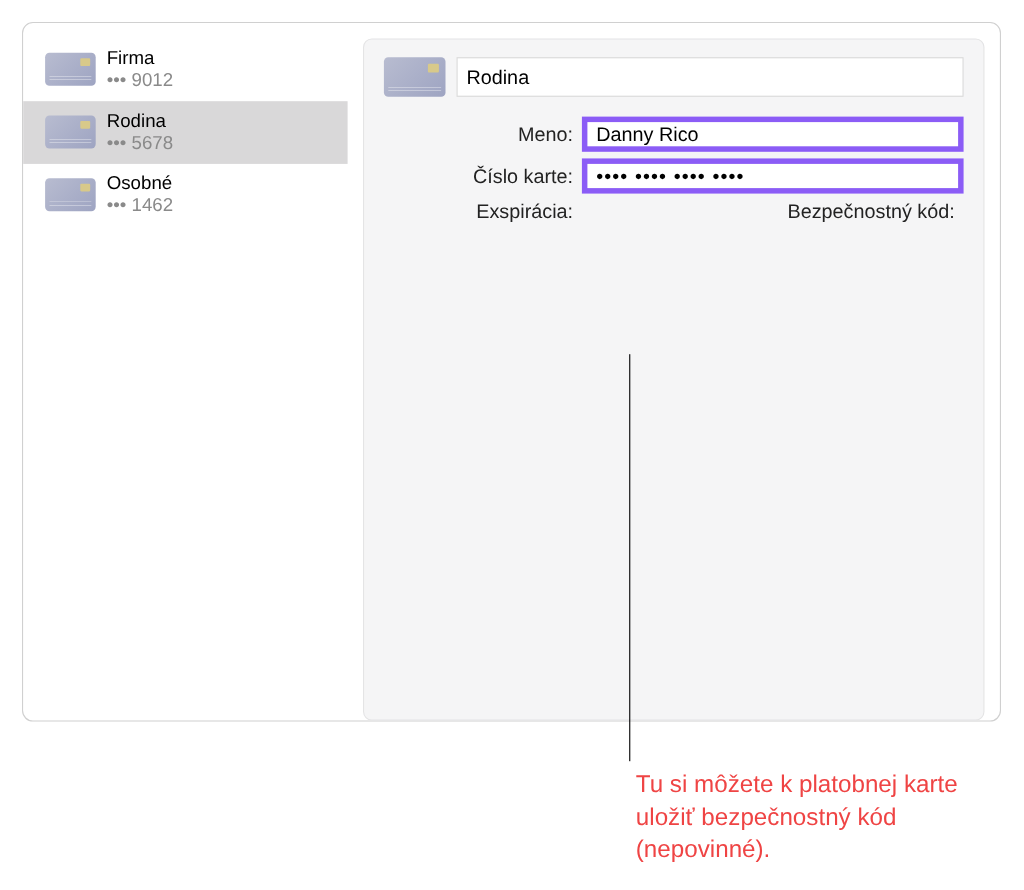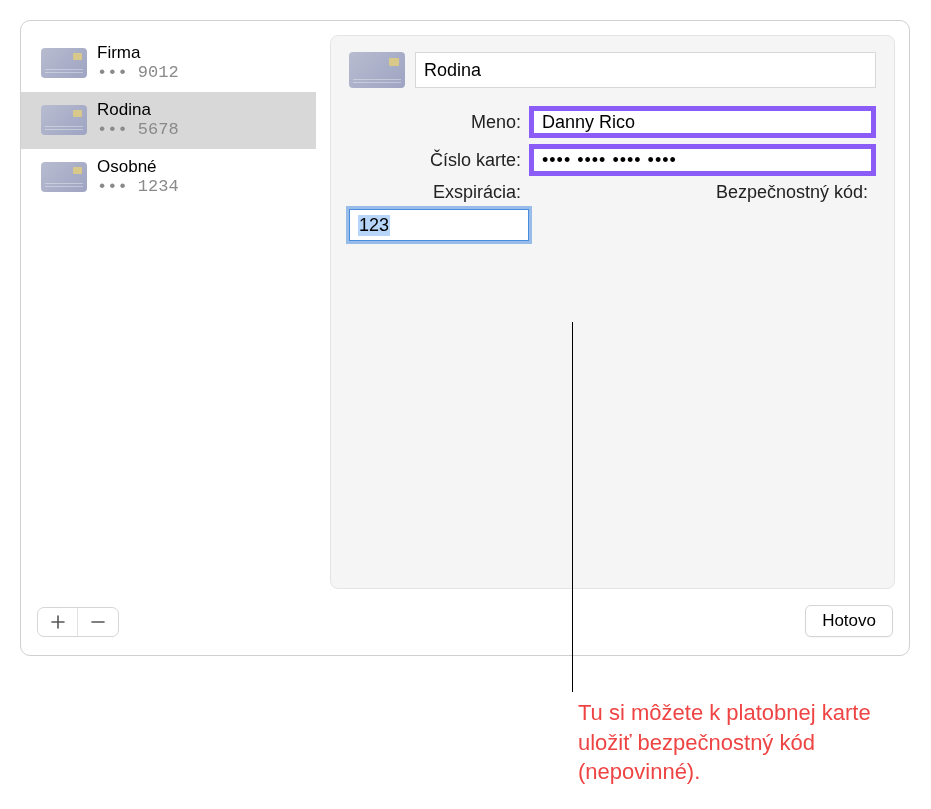--- a/index.html
+++ b/index.html
@@ -79,21 +79,20 @@
     .sidebar-text { display: flex; flex-direction: column; }
     .sidebar-title {
       font-size: 17px;
       color: #000;
       line-height: 1.2;
     }
     .sidebar-sub {
       font-size: 17px;
       color: #8a8a8a;
       line-height: 1.2;
-      font-family: Liberation Mono, monospace;
     }
     .main {
       flex: 1;
       background: #f5f5f6;
       border: 1px solid #e4e4e5;
       border-radius: 8px;
       padding: 16px 18px;
       position: relative;
     }
     .main-header {
@@ -224,21 +223,21 @@
           <div class="sidebar-text">
             <div class="sidebar-title">Rodina</div>
             <div class="sidebar-sub">••• 5678</div>
           </div>
         </div>
 
         <div class="sidebar-item">
           <div class="card-icon"></div>
           <div class="sidebar-text">
             <div class="sidebar-title">Osobné</div>
-            <div class="sidebar-sub">••• 1234</div>
+            <div class="sidebar-sub">••• 1462</div>
           </div>
         </div>
 
       </div>
     </div>
 
     <div class="main">
       <div class="main-header">
         <div class="card-icon"></div>
         <input class="desc-input" value="Rodina" style="">
@@ -248,40 +247,22 @@
 
         <div class="label">Meno:</div>
         <input class="field" value="Danny Rico" style="">
 
         <div class="label">Číslo karte:</div>
         <input class="field masked" value="•••• •••• •••• ••••" style="">
 
         <div class="label">Exspirácia:</div>
 
         <div class="label">Bezpečnostný kód:</div>
-        <div class="field focused" style="display:flex;align-items:center;">
-          <span class="sel">123</span>
-        </div>
 
       </div>
 
     </div>
   </div>
 
-  <div class="bottom-bar">
-    <div class="plusminus">
-      <div class="pm-btn">
-        <svg width="16" height="16" viewBox="0 0 16 16">
-            <path d="M8 2v12M2 8h12" stroke="#555" stroke-width="1.6" stroke-linecap="round"></path>
-          </svg>
-      </div>
-      <div class="pm-btn">
-        <svg width="16" height="16" viewBox="0 0 16 16">
-            <path d="M2 8h12" stroke="#555" stroke-width="1.6" stroke-linecap="round"></path>
-          </svg>
-      </div>
-    </div>
-    <button class="done-btn">Hotovo</button>
-  </div>
 </div>
 
 <div class="callout"></div>
 <div class="callout-text">Tu si môžete k platobnej karte uložiť bezpečnostný kód (nepovinné).</div>
 
 </body></html>

